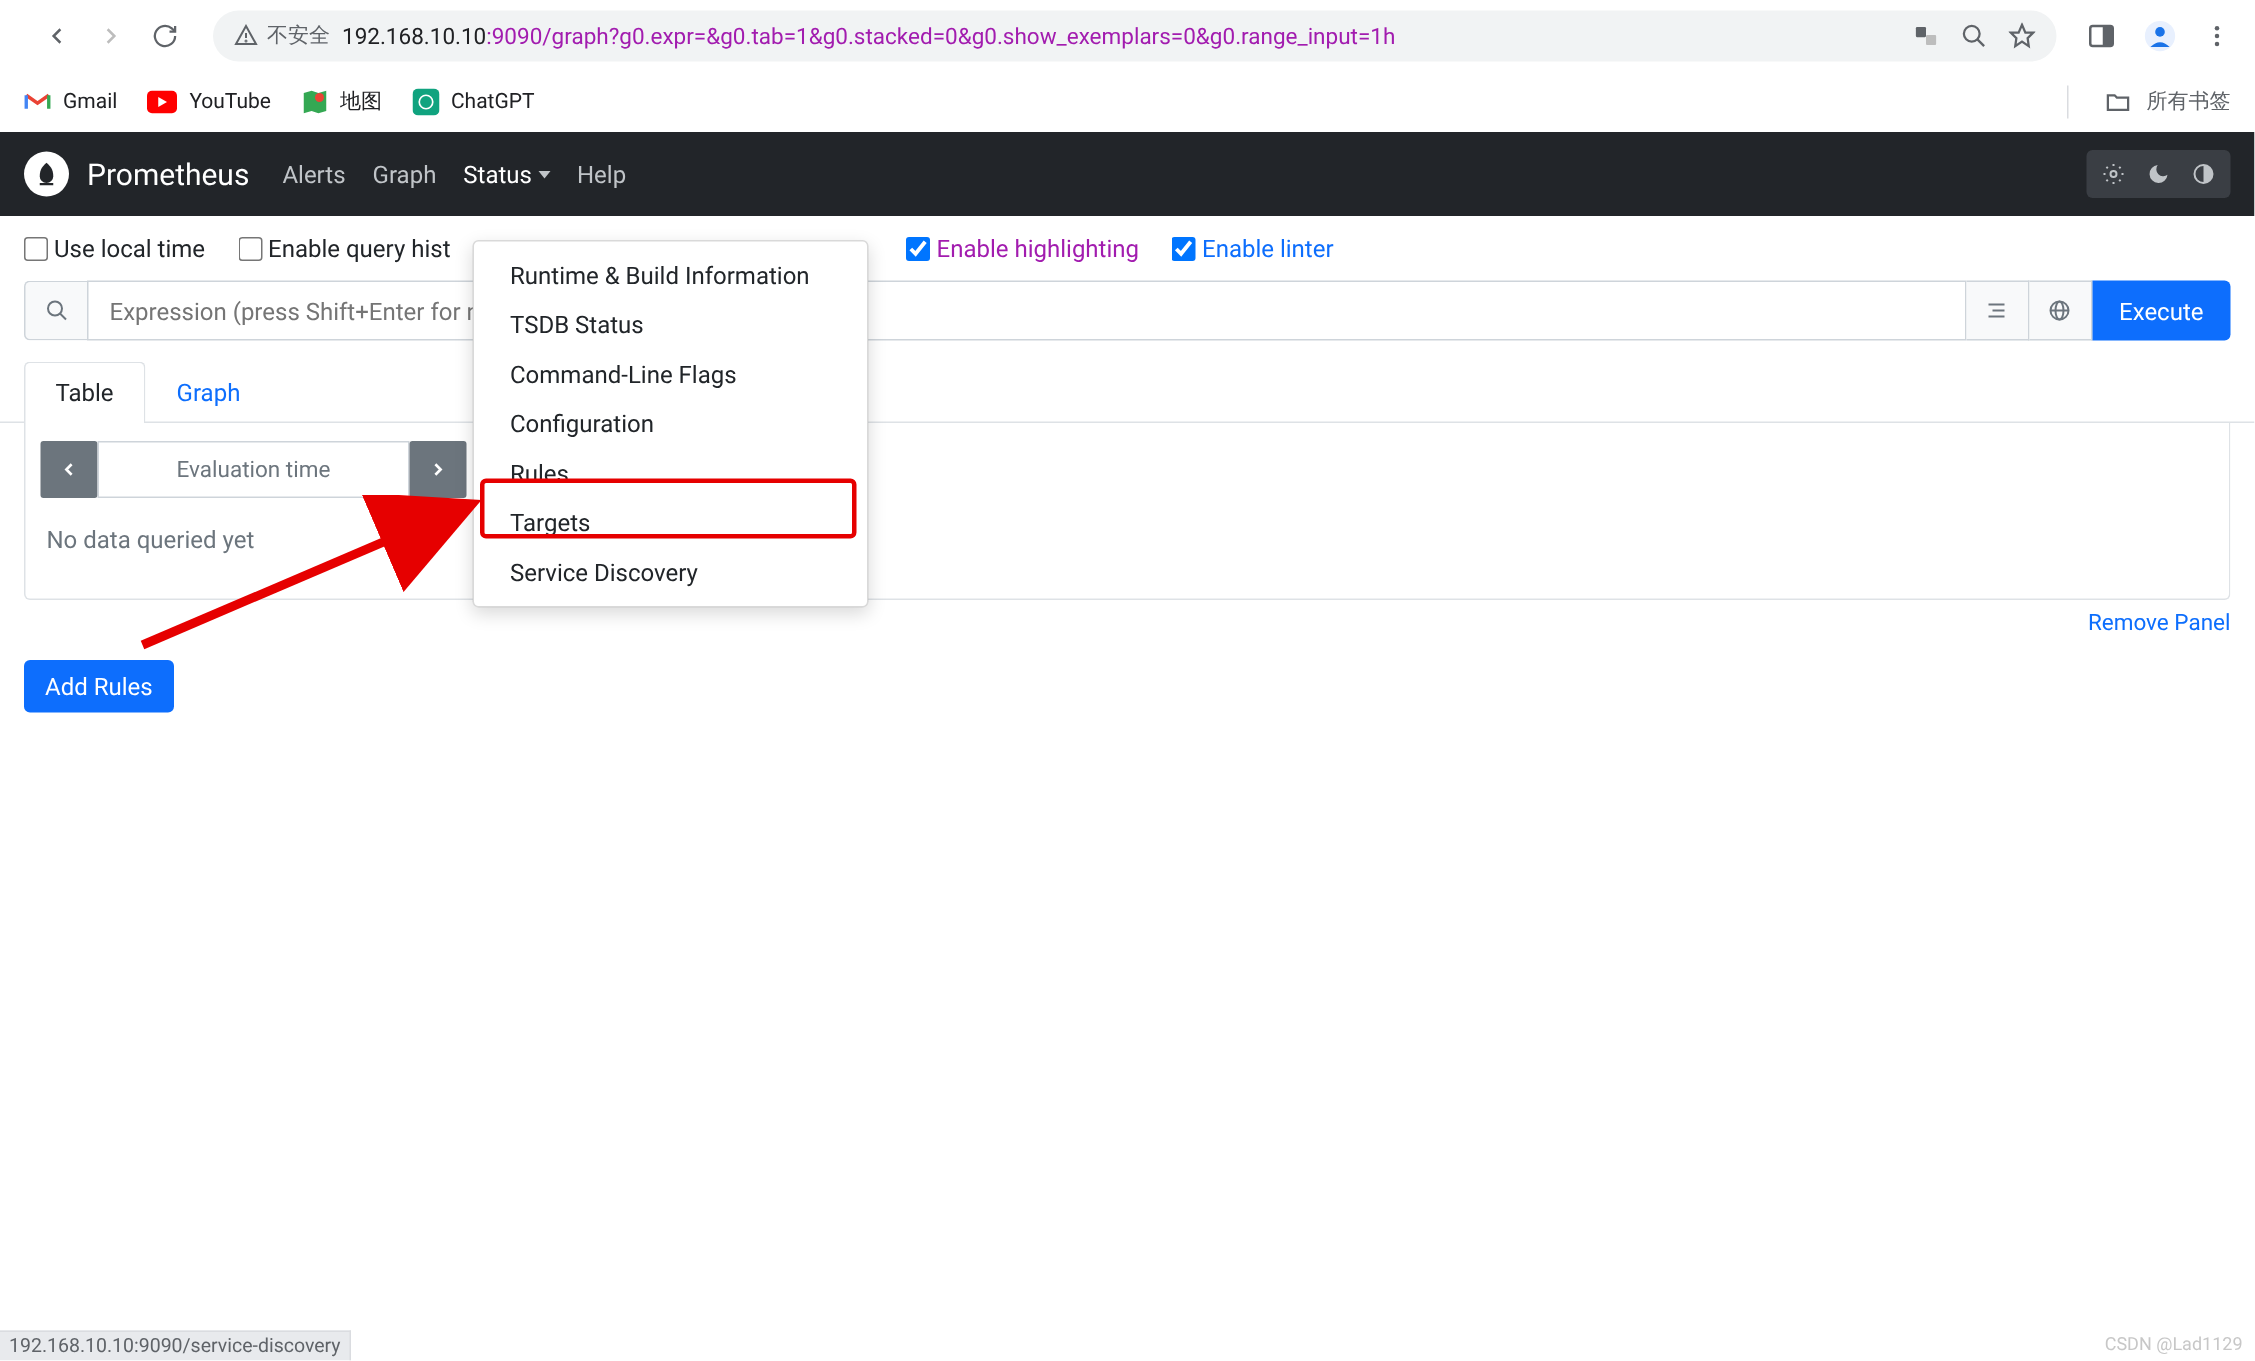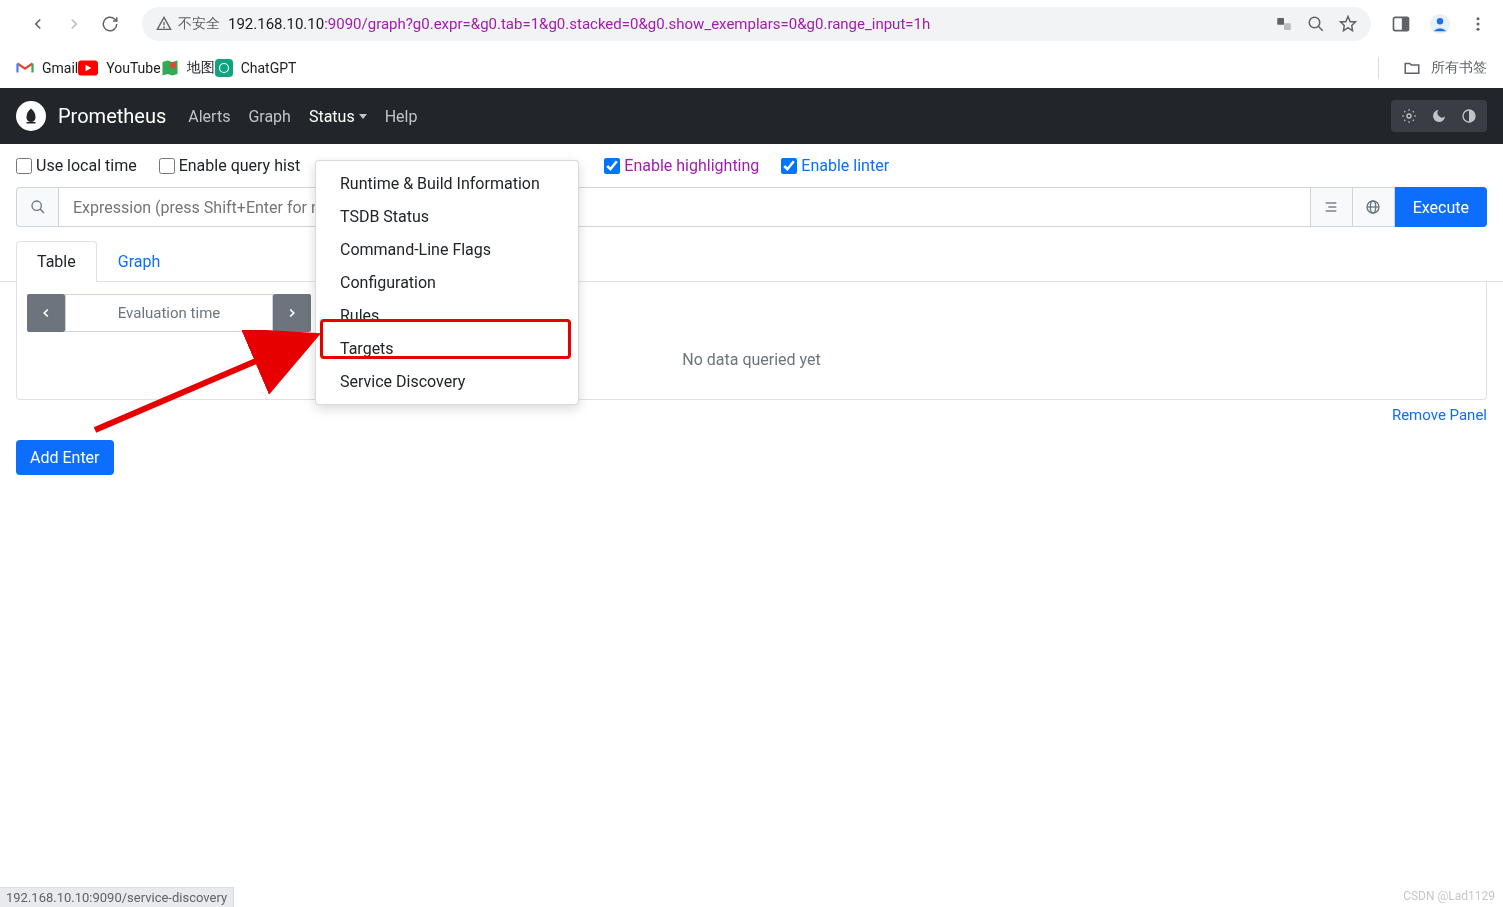--- a/index.html
+++ b/index.html
@@ -11,21 +11,21 @@
     .nav-btn.disabled { color: #bdbdbd; }
     .url-bar { flex: 1; height: 34px; background: #f1f3f4; border-radius: 17px; display: flex; align-items: center; padding: 0 14px; gap: 8px; margin: 0 8px; }
     .url-security { display: flex; align-items: center; gap: 6px; color: #5f6368; font-size: 14px; }
     .url-text { color: #202124; font-size: 15px; flex: 1; }
     .url-text .grey { color: #a21caf; }
     .url-actions { display: flex; align-items: center; gap: 14px; color: #5f6368; }
     .toolbar-right { display: flex; align-items: center; gap: 18px; color: #5f6368; padding-right: 6px; }
 
     
     .bookmark-bar { height: 40px; display: flex; align-items: center; padding: 0 16px; gap: 20px; font-size: 14px; color: #202124; justify-content: space-between; }
-    .bookmark-left { display: flex; align-items: center; }
+    .bookmark-left { display: flex; align-items: center; gap: 20px; }
     .bookmark { display: flex; align-items: center; gap: 8px; cursor: pointer; }
     .bookmark-right { display: flex; align-items: center; gap: 10px; color: #5f6368; }
     .bm-divider { width: 1px; height: 22px; background: #dadce0; margin-right: 14px; }
 
     
     .prom-nav { height: 56px; background: #222529; display: flex; align-items: center; padding: 0 16px; color: #fff; }
     .prom-brand { display: flex; align-items: center; gap: 12px; font-size: 20px; font-weight: 400; margin-right: 22px; }
     .prom-logo { width: 30px; height: 30px; border-radius: 50%; background: #fff; display: flex; align-items: center; justify-content: center; color: #222529; font-size: 18px; }
     .prom-nav-items { display: flex; gap: 18px; }
     .prom-nav-item { color: #c0c4c8; font-size: 16px; cursor: pointer; display: flex; align-items: center; gap: 4px; }
@@ -52,21 +52,21 @@
     .execute-btn { height: 40px; padding: 0 18px; background: #0d6efd; color: #fff; border: none; border-radius: 0 4px 4px 0; font-size: 16px; cursor: pointer; }
 
     
     .tabs-row { padding: 14px 16px 0; display: flex; gap: 0; border-bottom: 1px solid #dee2e6; }
     .tab { padding: 10px 20px; font-size: 16px; cursor: pointer; border: 1px solid transparent; border-bottom: none; border-radius: 4px 4px 0 0; }
     .tab.active { border-color: #dee2e6; background: #fff; margin-bottom: -1px; color: #212529; }
     .tab.inactive { color: #0d6efd; }
     .eval-time { display: flex; width: 284px; }
     .eval-nav-btn { width: 38px; height: 38px; background: #6c757d; color: #fff; display: flex; align-items: center; justify-content: center; cursor: pointer; border-radius: 2px; }
     .eval-center { flex: 1; height: 38px; border: 1px solid #ced4da; display: flex; align-items: center; justify-content: center; color: #6c757d; font-size: 15px; }
-    .no-data { padding: 18px 4px; color: #6c757d; font-size: 16px; text-align: center; }
+    .no-data { padding: 18px 4px; color: #6c757d; font-size: 16px; }
     .remove-link { text-align: right; padding: 6px 16px; color: #0d6efd; font-size: 15px; cursor: pointer; }
     .add-panel-btn { margin: 10px 16px; padding: 8px 14px; background: #0d6efd; color: #fff; border: none; border-radius: 4px; font-size: 16px; cursor: pointer; }
 
     
     .arrow-anno { position: absolute; left: 85px; top: 330px; z-index: 102; pointer-events: none; }
 
     
     .status-footer { position: absolute; left: 0; bottom: 0; padding: 2px 6px; font-size: 13px; color: #5f6368; background: #e8eaed; border-top: 1px solid #dadce0; border-right: 1px solid #dadce0;}
     .watermark { position: absolute; right: 8px; bottom: 4px; font-size: 12px; color: #c7c7c7; }
 
@@ -295,21 +295,21 @@
     <div class="eval-center">Evaluation time</div>
     <div class="eval-nav-btn">
       <svg width="14" height="14" viewBox="0 0 24 24" fill="none" stroke="currentColor" stroke-width="3">
           <polyline points="9 18 15 12 9 6"></polyline>
         </svg>
     </div>
   </div>
   <div class="no-data">No data queried yet</div>
 </div>
 <div class="remove-link">Remove Panel</div>
-<button class="add-panel-btn">Add Enter</button>
+<button class="add-panel-btn">Add Rules</button>
 
 
 <div class="status-dropdown">
   <div class="dropdown-item">Runtime &amp; Build Information</div>
   <div class="dropdown-item">TSDB Status</div>
   <div class="dropdown-item">Command-Line Flags</div>
   <div class="dropdown-item">Configuration</div>
   <div class="dropdown-item">Rules</div>
   <div class="dropdown-item">Targets</div>
   <div class="dropdown-item">Service Discovery</div>

